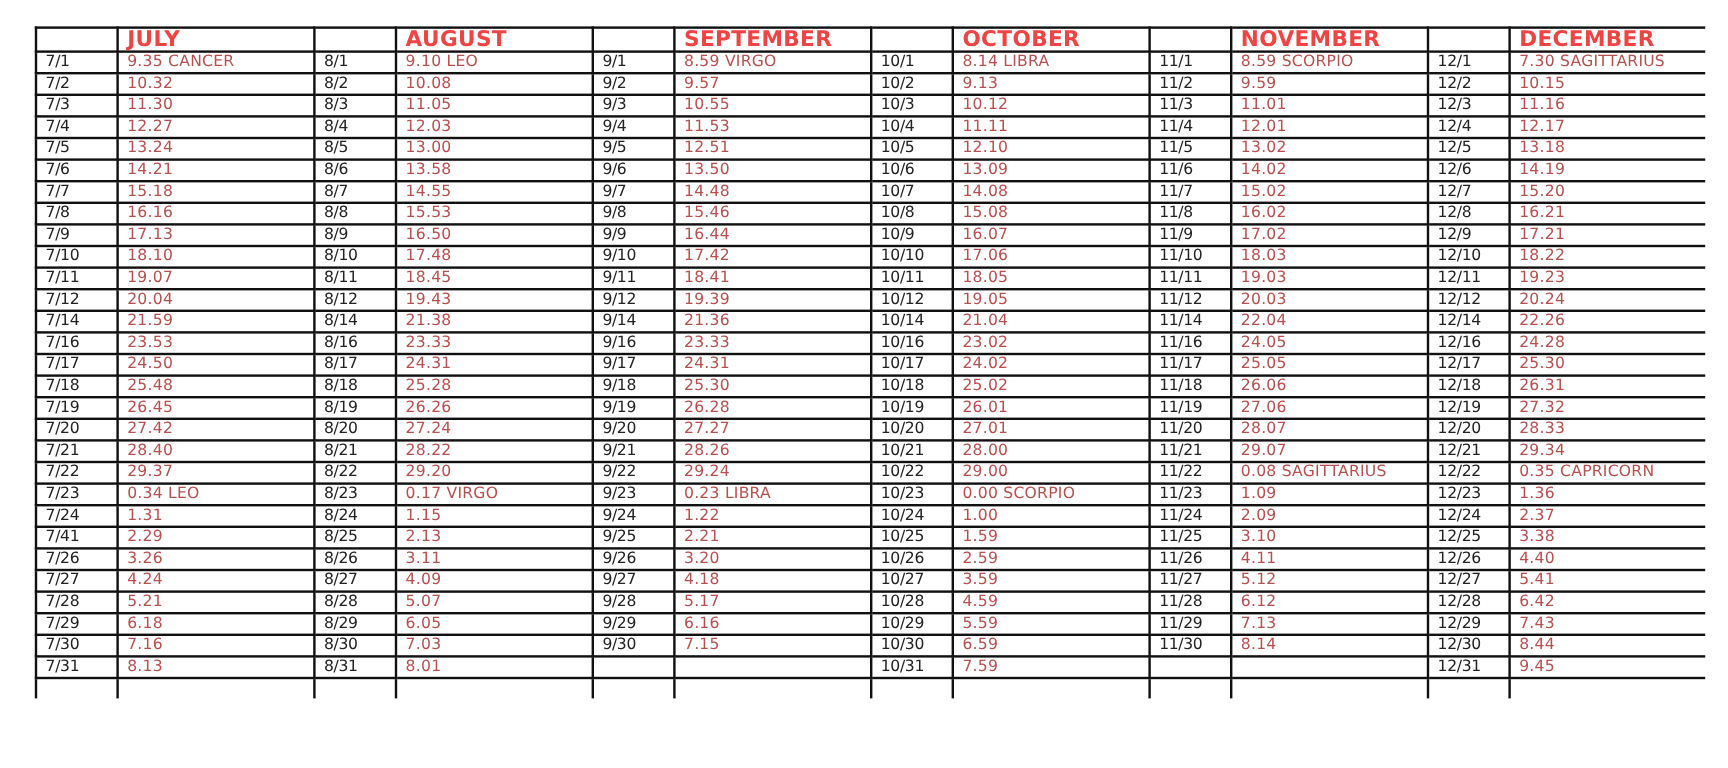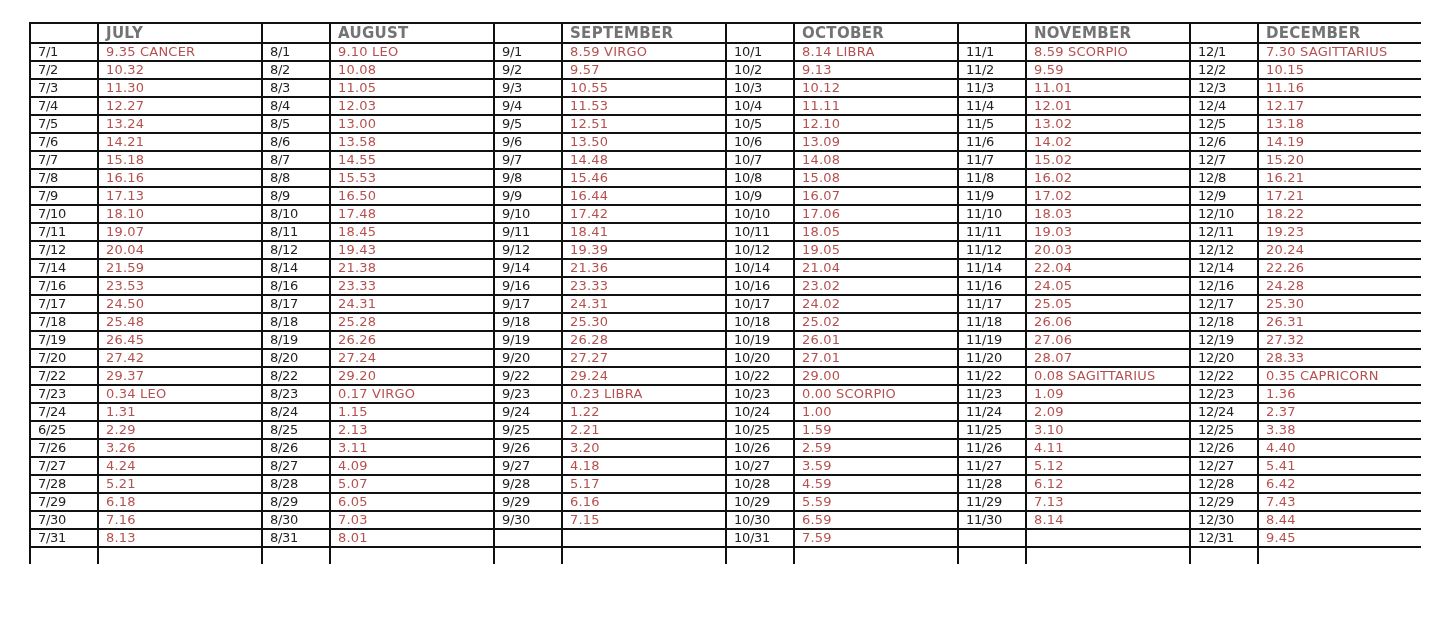--- a/index.html
+++ b/index.html
@@ -3,21 +3,21 @@
 <meta charset="utf-8">
 <style>
   html, body { margin:0; padding:0; background:#ffffff; }
   body { width:1440px; height:640px; overflow:hidden; position:relative; font-family:"DejaVu Sans", sans-serif; }
   .sheet { position:absolute; left:29px; top:22px; }
   table { border-collapse:collapse; table-layout:fixed; }
   td { border:2px solid #111; padding:0 0 0 7px; height:16px; line-height:16px; font-size:13px; white-space:nowrap; overflow:hidden; }
   td.date { width:59px; color:#222; letter-spacing:-0.3px; }
   td.val { width:155px; color:#b5504f; letter-spacing:0.2px; }
   td.last { border-right:none; }
-  tr.head td { height:18px; line-height:18px; font-weight:bold; font-size:15px; color:#737373; letter-spacing:0.3px; }
+  tr.head td { height:18px; line-height:18px; font-weight:bold; font-size:18px; color:#ef4444; letter-spacing:0.3px; }
   tr.tail td { border-bottom:none; height:16px; }
   tr:first-child td { border-top:2px solid #111; }
 </style>
 </head>
 <body>
 
 <div class="sheet">
   <table>
     <tbody id="tbody">
         <tr class="head">
@@ -280,20 +280,34 @@
           <td class="date">9/20</td>
           <td class="val">27.27</td>
           <td class="date">10/20</td>
           <td class="val">27.01</td>
           <td class="date">11/20</td>
           <td class="val">28.07</td>
           <td class="date">12/20</td>
           <td class="val last">28.33</td>
         </tr>
         <tr>
+          <td class="date">7/21</td>
+          <td class="val">28.40</td>
+          <td class="date">8/21</td>
+          <td class="val">28.22</td>
+          <td class="date">9/21</td>
+          <td class="val">28.26</td>
+          <td class="date">10/21</td>
+          <td class="val">28.00</td>
+          <td class="date">11/21</td>
+          <td class="val">29.07</td>
+          <td class="date">12/21</td>
+          <td class="val last">29.34</td>
+        </tr>
+        <tr>
           <td class="date">7/22</td>
           <td class="val">29.37</td>
           <td class="date">8/22</td>
           <td class="val">29.20</td>
           <td class="date">9/22</td>
           <td class="val">29.24</td>
           <td class="date">10/22</td>
           <td class="val">29.00</td>
           <td class="date">11/22</td>
           <td class="val">0.08 SAGITTARIUS</td>
@@ -322,21 +336,21 @@
           <td class="date">9/24</td>
           <td class="val">1.22</td>
           <td class="date">10/24</td>
           <td class="val">1.00</td>
           <td class="date">11/24</td>
           <td class="val">2.09</td>
           <td class="date">12/24</td>
           <td class="val last">2.37</td>
         </tr>
         <tr>
-          <td class="date">6/25</td>
+          <td class="date">7/41</td>
           <td class="val">2.29</td>
           <td class="date">8/25</td>
           <td class="val">2.13</td>
           <td class="date">9/25</td>
           <td class="val">2.21</td>
           <td class="date">10/25</td>
           <td class="val">1.59</td>
           <td class="date">11/25</td>
           <td class="val">3.10</td>
           <td class="date">12/25</td>

